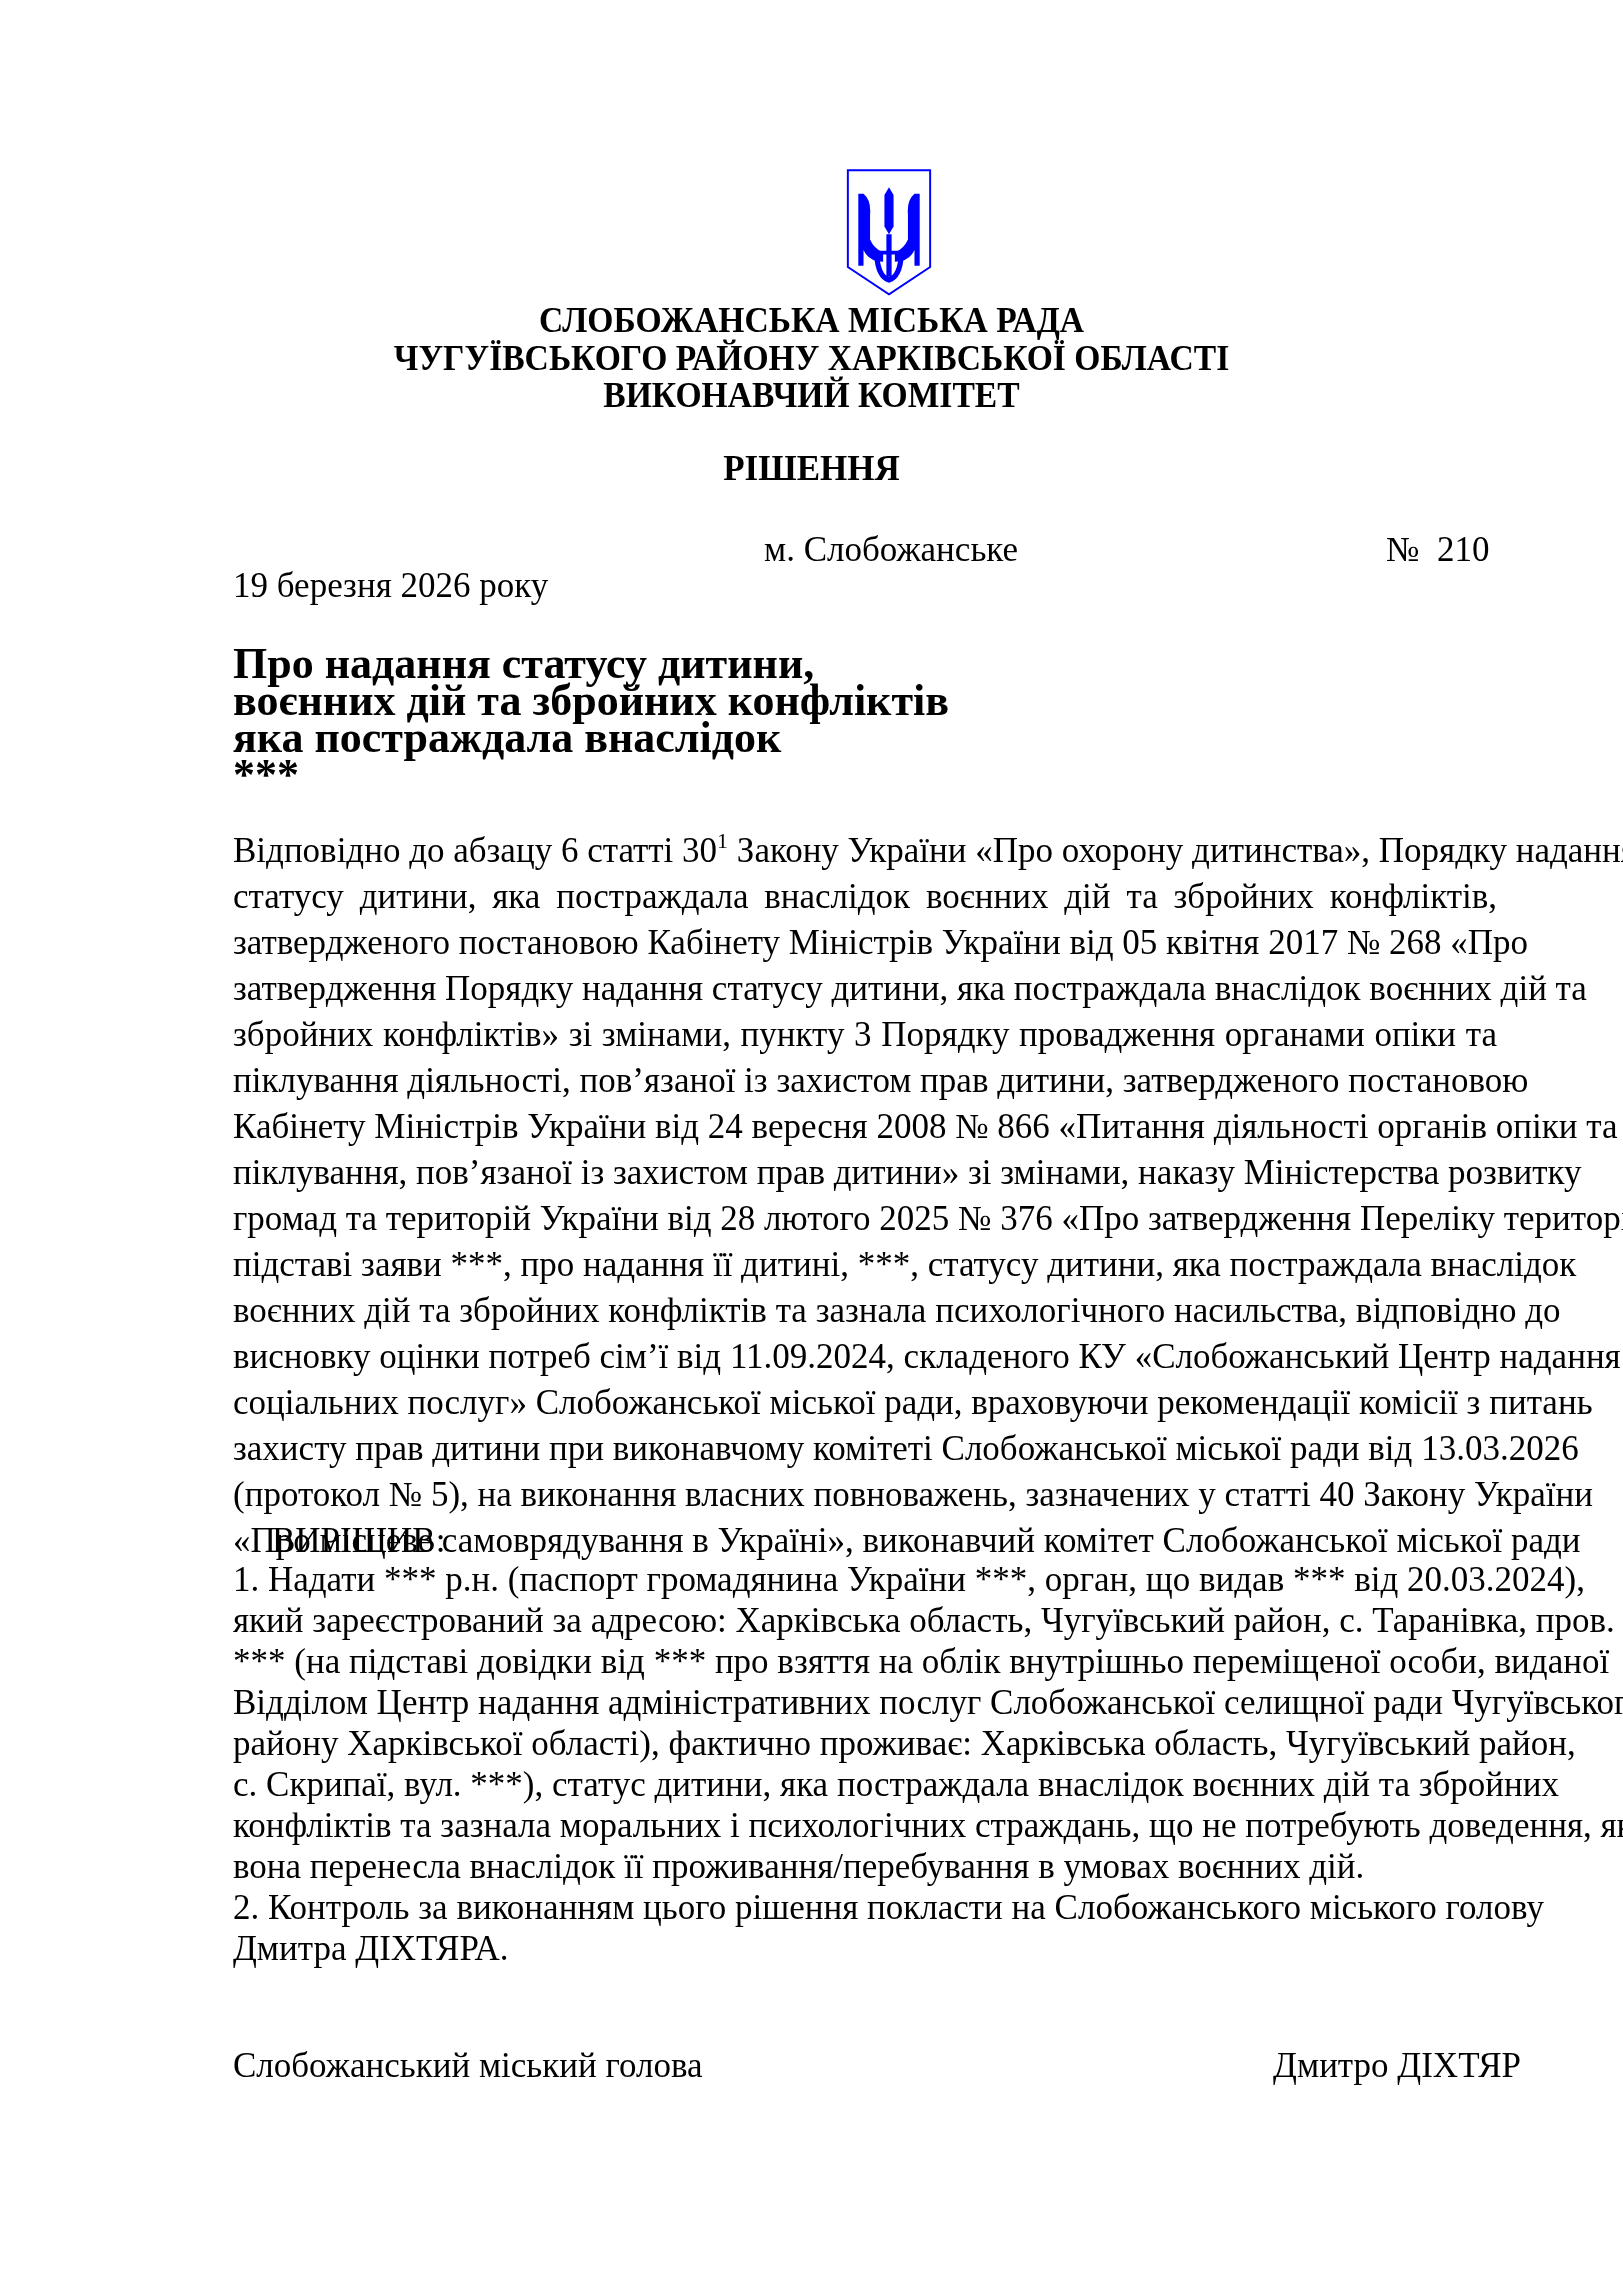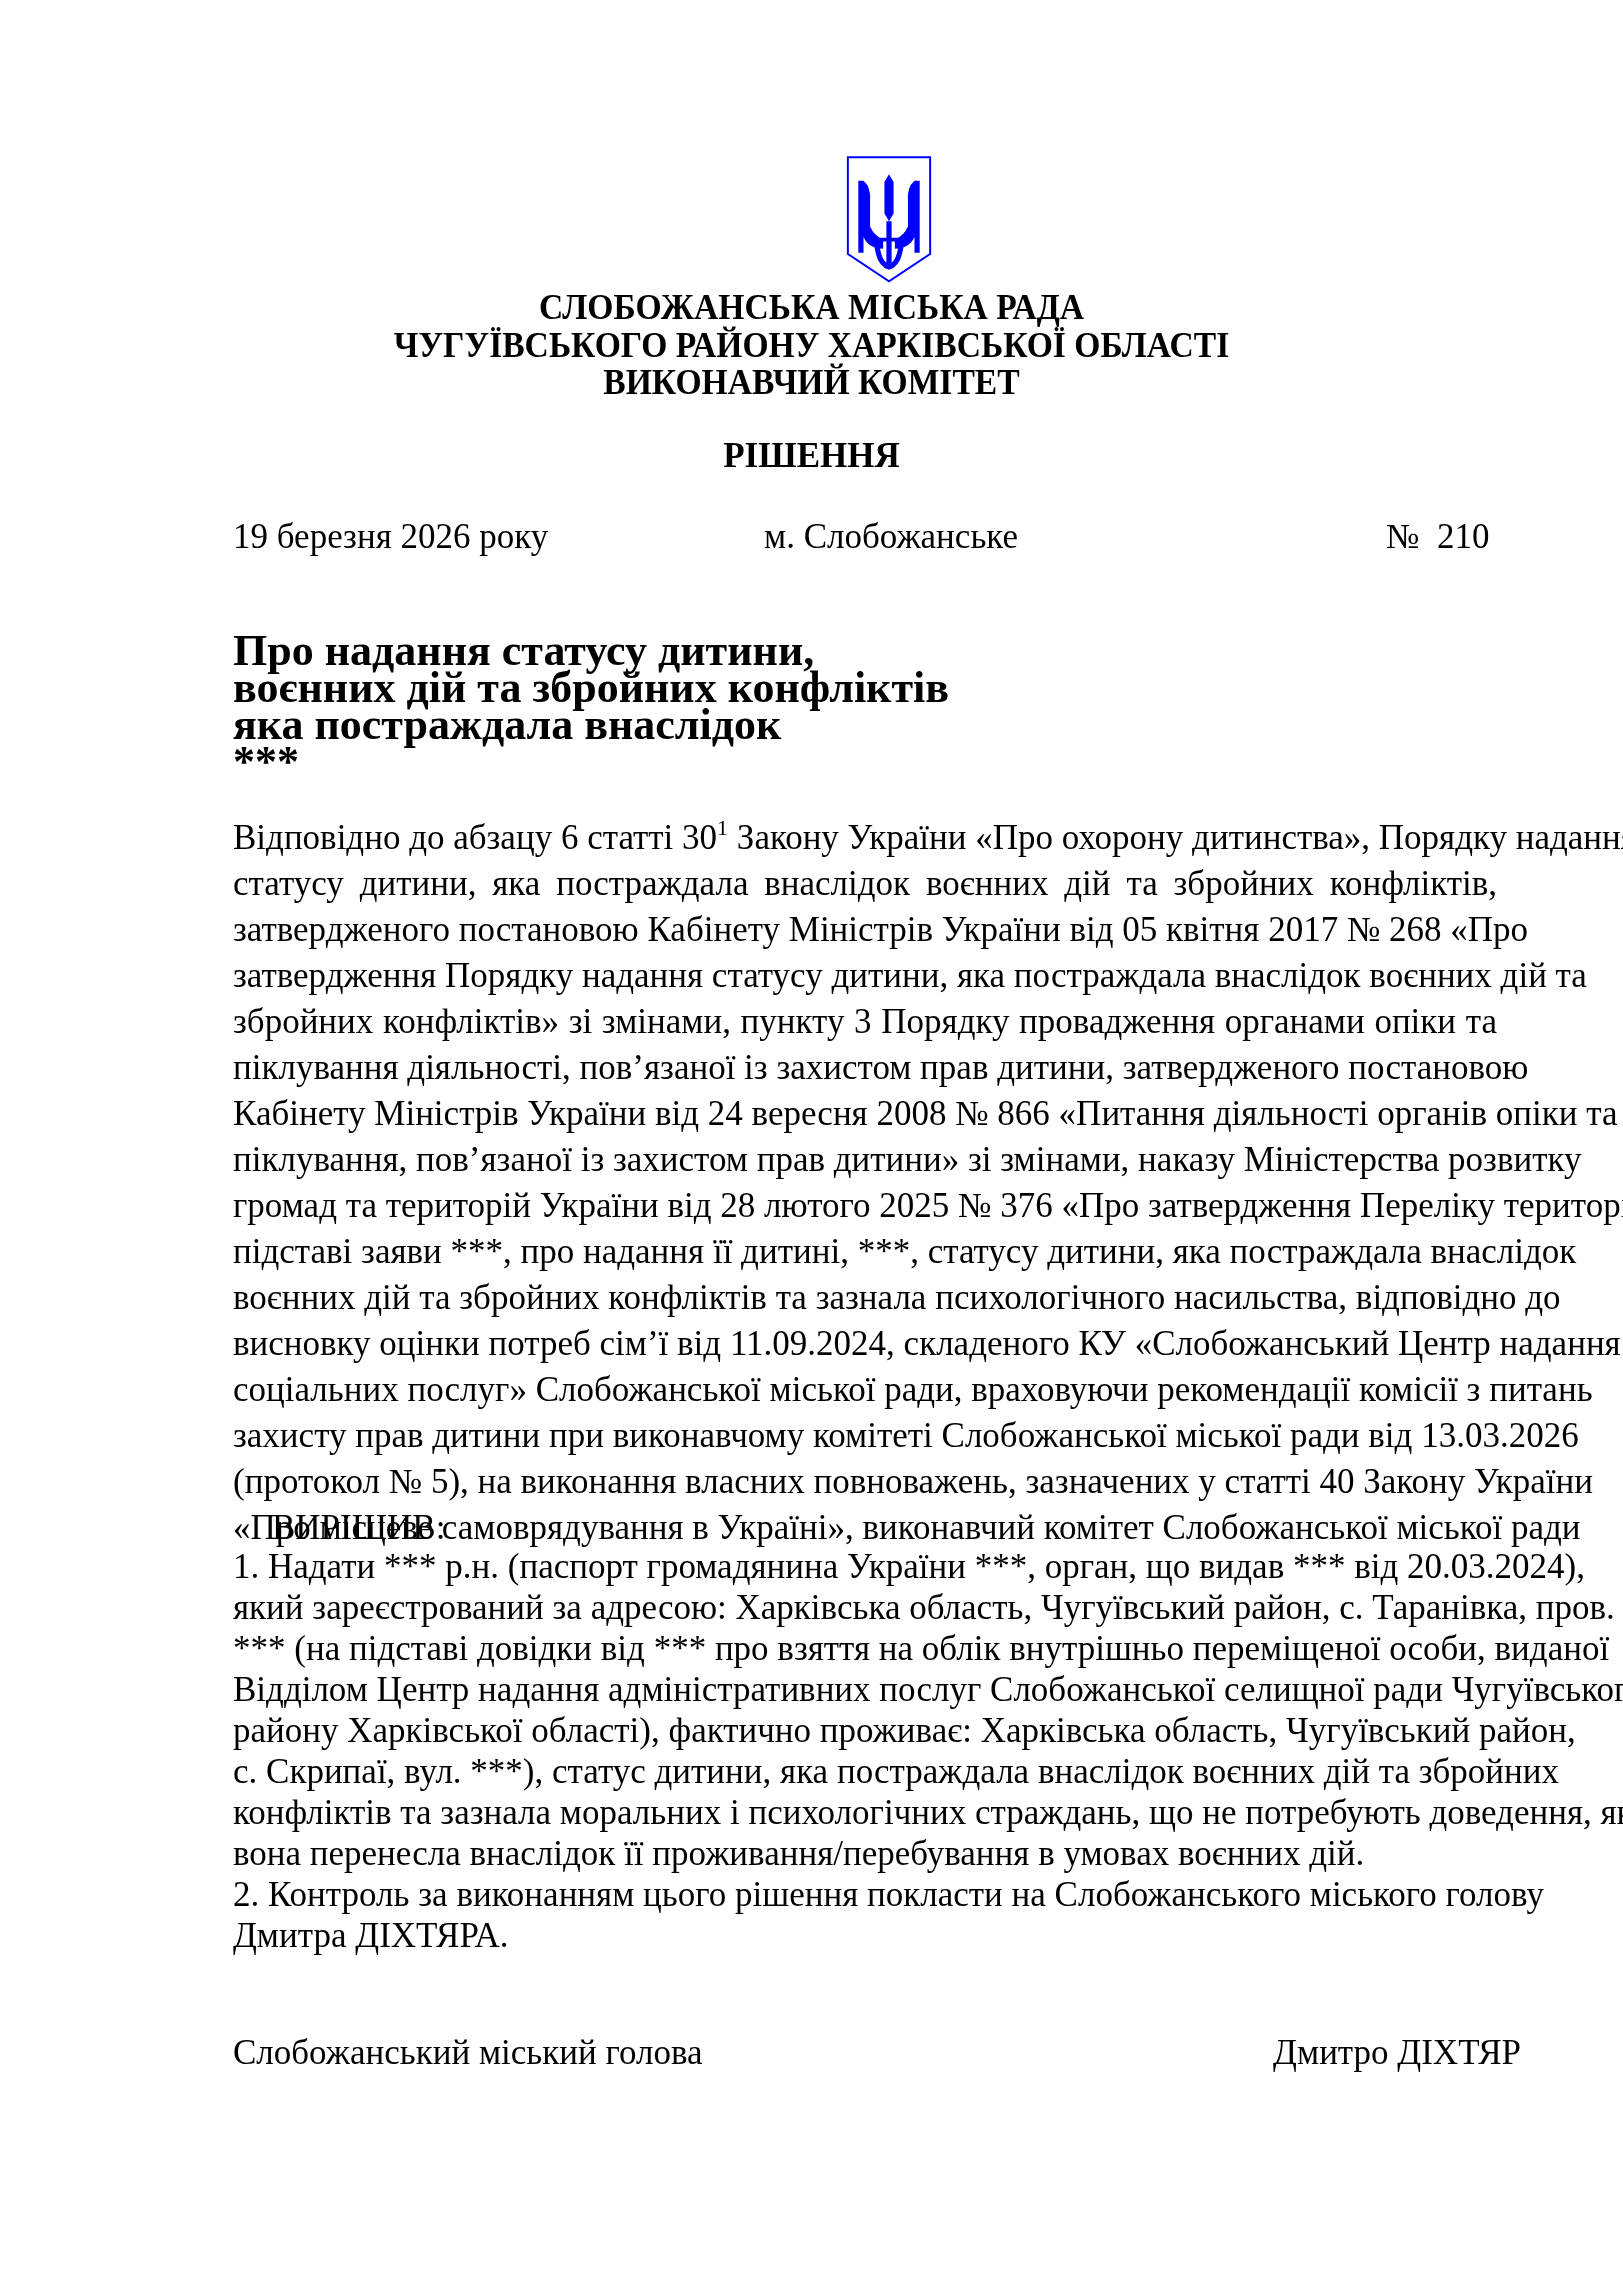--- a/index.html
+++ b/index.html
@@ -1,27 +1,27 @@
 <!DOCTYPE html>
 <html style="font-size:10.5px"><head>
 <meta charset="utf-8">
 <style>
   html, body { margin: 0; padding: 0; background: #ffffff; }
   body { width: 1623px; height: 2295px; position: relative; overflow: hidden;
          font-family: "Liberation Serif", "DejaVu Serif", serif; color: #000; }
-  .page { position: absolute; left: 0; top: 0; width: 1623px; height: 2192px; }
+  .page { position: absolute; left: 0; top: 13px; width: 1623px; height: 2192px; }
   .emblem { position: absolute; left: 845px; top: 156px; width: 88px; height: 128px; }
   .center { position: absolute; left: 0; width: 1623px; text-align: center; }
   .hdr { font-weight: bold; font-size: 35px; line-height: 38px; transform: scaleX(0.96); transform-origin: center; }
   .h1 { top: 289px; }
   .h2 { top: 327px; }
   .h3 { top: 364px; }
   .title { top: 437px; font-weight: bold; font-size: 35px; line-height: 38px; }
   .meta { position: absolute; top: 518px; font-size: 35px; line-height: 38px; white-space: nowrap; }
-  .meta-date { left: 233px; }
+  .meta-date { left: 233px; margin-top: 36px; }
   .meta-place { left: 764px; }
   .meta-num { left: 1386px; }
   .subject { position: absolute; left: 233px; top: 632px; font-weight: bold; font-size: 44px; line-height: 37px; }
   .subject div { white-space: nowrap; }
   .body { position: absolute; left: 233px; width: 1264px; font-size: 35px; }
   .line { height: 46px; line-height: 46px; white-space: nowrap; text-align: justify; text-align-last: justify; overflow: visible; }
   .line.last { text-align: left; text-align-last: left; }
   .para1 { top: 815px; }
   .resolve { position: absolute; left: 233px; top: 1507px; font-size: 35px; line-height: 41px; white-space: nowrap; margin-left: 39px; }
   .items { top: 1546px; }

